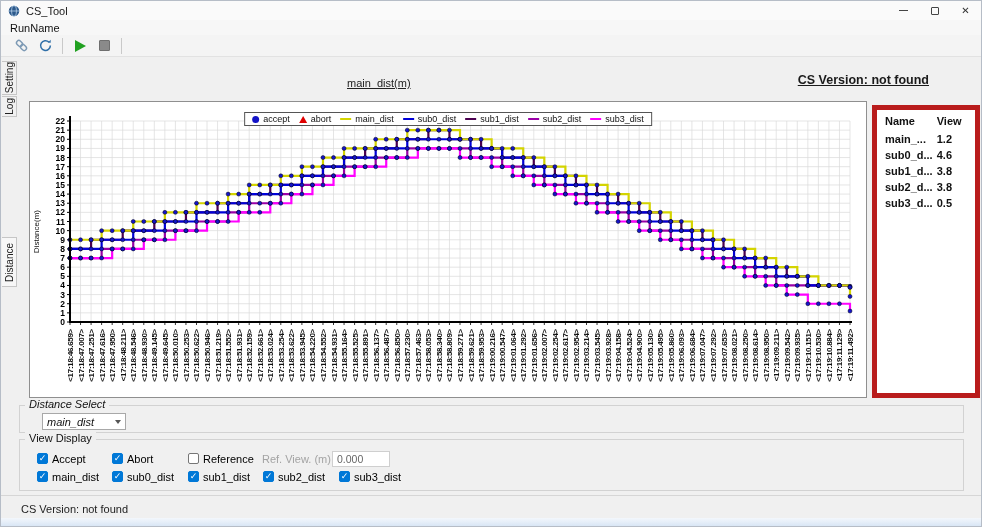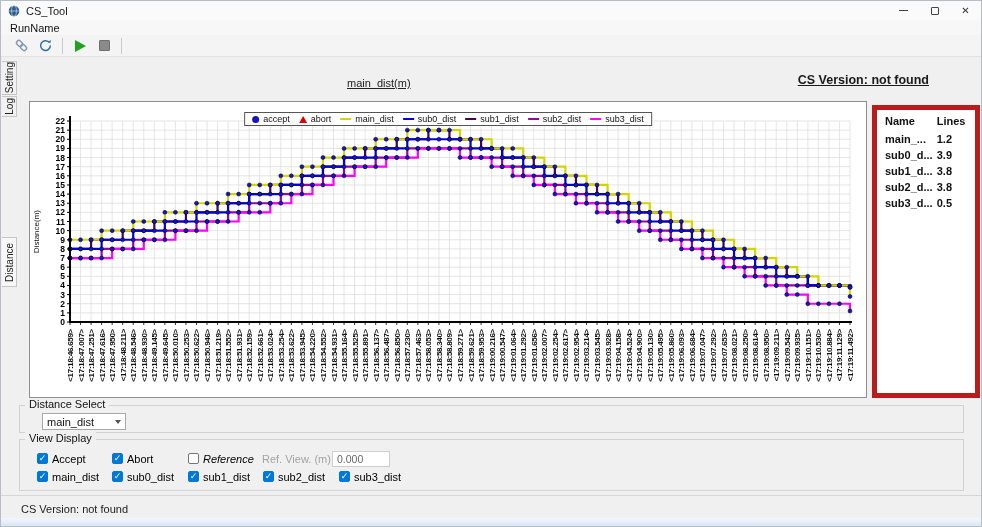--- a/index.html
+++ b/index.html
@@ -51,21 +51,21 @@
   #table-panel{position:absolute;left:871px;top:104px;width:108px;height:293px;background:#fff;border:5px solid #b91c1c;}
   #data-table{position:absolute;left:0;top:0;width:100%;}
   .trow{position:relative;display:flex;font-size:11px;font-weight:bold;color:#111;padding:2px 0 2px 8px;}
   .trow .c-name{width:54px;overflow:hidden;white-space:nowrap;}
   .trow .c-data{width:40px;}
   .thead{padding-top:5px;padding-bottom:4px;}
 
   
   .groupbox{position:absolute;border:1px solid #d2d2d2;background:#f0f0f0;}
   .grouplabel{position:absolute;top:-8px;left:5px;background:#f0f0f0;padding:0 4px;font-size:11px;color:#111;}
-  #group-distance{left:18px;top:404px;width:945px;height:28px;}
+  #group-distance{left:18px;top:404px;width:945px;height:28px;font-style:italic;}
   #group-lines{left:18px;top:438px;width:945px;height:52px;}
 
   #distance-combo{position:absolute;left:22px;top:7px;width:84px;height:17px;background:#fff;border:1px solid #a8a8a8;display:flex;align-items:center;}
   #distance-combo .val{flex:1;font-size:11px;color:#111;padding-left:4px;}
   #distance-combo .chev{width:14px;display:flex;align-items:center;justify-content:center;}
   .chev-glyph{width:0;height:0;border-left:3.5px solid transparent;border-right:3.5px solid transparent;border-top:4px solid #555;}
 
   .cbitem{position:absolute;display:flex;align-items:center;gap:4px;height:13px;}
   .cbbox{width:11px;height:11px;border-radius:2px;display:flex;align-items:center;justify-content:center;font-size:9px;line-height:11px;color:#fff;}
   .cb-on{background:#0078d7;border:1px solid #0078d7;}
@@ -867,29 +867,29 @@
           <line x1="820" y1="220" x2="820" y2="223" stroke="#000" stroke-width="0.8"></line>
           <text transform="translate(823,227) rotate(-90)" text-anchor="end" font-size="8" font-weight="bold" fill="#111" letter-spacing="-0.3">&lt;17:19:11.492&gt;</text>
         </g>
       </svg>
   </div>
 
   <div id="table-panel">
     <div id="data-table">
         <div class="trow thead">
           <span class="c-name">Name</span>
-          <span class="c-data">Lines</span>
+          <span class="c-data">View</span>
         </div>
         <div class="trow">
           <span class="c-name">main_...</span>
           <span class="c-data">1.2</span>
         </div>
         <div class="trow">
           <span class="c-name">sub0_d...</span>
-          <span class="c-data">3.9</span>
+          <span class="c-data">4.6</span>
         </div>
         <div class="trow">
           <span class="c-name">sub1_d...</span>
           <span class="c-data">3.8</span>
         </div>
         <div class="trow">
           <span class="c-name">sub2_d...</span>
           <span class="c-data">3.8</span>
         </div>
         <div class="trow">
@@ -914,21 +914,21 @@
     <span id="ref-dist-label">Ref. View. (m)</span>
     <input id="ref-dist-input" value="0.000" style="">
   <label class="cbitem" style="left:17px;top:12px;">
         <span class="cbbox cb-on">✓</span>
         <span class="cblab">Accept</span>
       </label>
       <label class="cbitem" style="left:92px;top:12px;">
         <span class="cbbox cb-on">✓</span>
         <span class="cblab">Abort</span>
       </label>
-      <label class="cbitem" style="left:168px;top:12px;font-style:italic;">
+      <label class="cbitem" style="left:168px;top:12px;">
         <span class="cbbox cb-off"></span>
         <span class="cblab">Reference</span>
       </label>
       <label class="cbitem" style="left:17px;top:30px;">
         <span class="cbbox cb-on">✓</span>
         <span class="cblab">main_dist</span>
       </label>
       <label class="cbitem" style="left:92px;top:30px;">
         <span class="cbbox cb-on">✓</span>
         <span class="cblab">sub0_dist</span>

